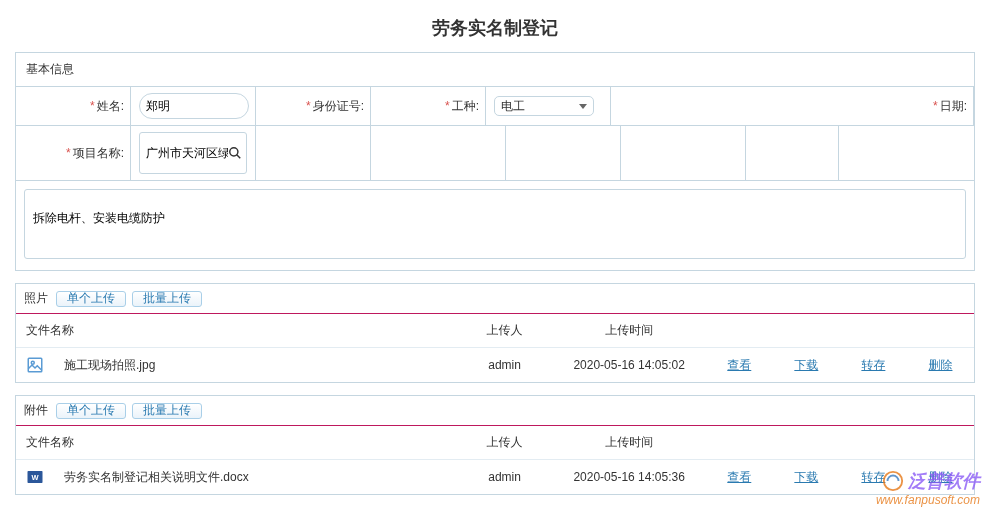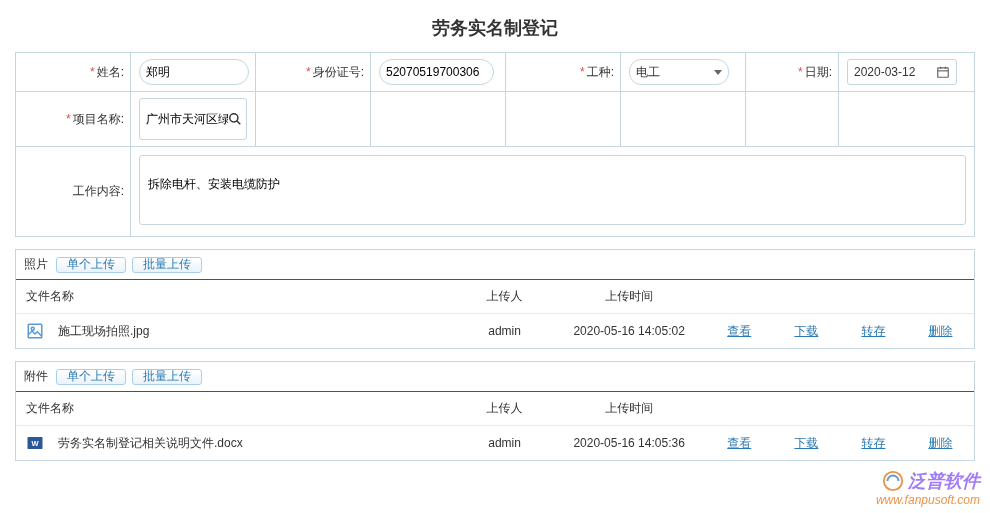--- a/index.html
+++ b/index.html
@@ -9,98 +9,85 @@
 .panel-header { padding: 8px 10px; font-size: 12px; border-bottom: 1px solid #c5d6e0; }
 .form-row { display: flex; border-bottom: 1px solid #c5d6e0; }
 .form-row:last-child { border-bottom: none; }
 .label-cell { display: flex; align-items: center; justify-content: flex-end; padding: 8px 6px; background: #fff; border-right: 1px solid #c5d6e0; }
 .field-cell { display: flex; align-items: center; padding: 6px 8px; border-right: 1px solid #c5d6e0; }
 .field-cell:last-child, .label-cell.nr { border-right: none; }
 .req { color: #d9534f; margin-right: 2px; }
 .text-input { width: 110px; height: 26px; border: 1px solid #c5d6e0; border-radius: 13px; padding: 0 6px; font-size: 12px; font-family: inherit; }
 .search-wrap { display: flex; align-items: center; width: 110px; height: 42px; border: 1px solid #c5d6e0; border-radius: 3px; padding: 0 4px 0 6px; }
 .search-wrap input { border: none; outline: none; width: 100%; font-size: 12px; font-family: inherit; }
-.select-wrap { display: flex; align-items: center; justify-content: space-between; width: 100px; height: 26px; border: 1px solid #c5d6e0; border-radius: 12px; padding: 0 6px; cursor: pointer; }
+.select-wrap { display: flex; align-items: center; justify-content: space-between; width: 100px; height: 20px; border: 1px solid #c5d6e0; border-radius: 5px; padding: 0 6px; cursor: pointer; }
 .date-wrap { display: flex; align-items: center; justify-content: space-between; width: 110px; height: 26px; border: 1px solid #c5d6e0; border-radius: 3px; padding: 0 6px; }
 .textarea-cell { flex: 1; padding: 8px; }
 textarea { width: 100%; height: 70px; border: 1px solid #c5d6e0; border-radius: 3px; padding: 20px 8px; font-size: 12px; font-family: inherit; resize: none; }
 .col-lbl { width: 115px; }
 .col-fld { width: 125px; }
 .col-lbl-sm { width: 115px; }
 .col-fld-med { width: 135px; }
 .col-date-lbl { flex: 1; }
 .col-date-fld { width: 135px; border-right: none !important; }
 .attach-panel { border: 1px solid #c5d6e0; margin-bottom: 12px; }
 .attach-header { display: flex; align-items: center; padding: 6px 8px; border-bottom: 1px solid #be185d; gap: 6px; }
 .attach-header .section-label { margin-right: 2px; }
 .btn { display: inline-flex; align-items: center; justify-content: center; height: 16px; padding: 4px 10px; border: 1px solid #a9cfe8; border-radius: 3px; background: linear-gradient(#fff, #eaf3fa); color: #2a7ab0; cursor: pointer; font-size: 12px; }
 .attach-table { width: 100%; border-collapse: collapse; }
 .attach-table th, .attach-table td { text-align: left; padding: 8px 10px; font-size: 12px; font-weight: normal; }
 .attach-table thead tr { border-bottom: 1px solid #c5d6e0; }
 .attach-table tbody tr td { border-top: 1px solid #e3ecf2; }
-.file-cell { display: flex; align-items: center; gap: 14px; }
+.file-cell { display: flex; align-items: center; gap: 20px; }
 .action-link { color: #2a7ab0; text-decoration: underline; cursor: pointer; }
 .icon-svg { flex-shrink: 0; }
 .caret-down { width: 0; height: 0; border-left: 4px solid transparent; border-right: 4px solid transparent; border-top: 5px solid #666; }
 .watermark { position: fixed; right: 10px; bottom: 6px; display: flex; flex-direction: column; align-items: flex-end; opacity: 0.8; pointer-events: none; }
 .watermark .brand { display: flex; align-items: center; gap: 4px; color: #8b5cf6; font-size: 18px; font-style: italic; font-weight: bold; }
 .watermark .url { color: #e67817; font-size: 12px; font-style: italic; }
 .c-center { text-align: center !important; }
 .w-file { width: 46%; }
 .w-up { width: 10%; }
 .w-time { width: 16%; }
 .w-act { width: 7%; }
 </style>
 </head>
 <body>
 
 <div class="page-title">劳务实名制登记</div>
 
 <div class="form-panel">
+  <div class="panel-header">基本信息</div>
 
   <div class="form-row">
     <div class="label-cell col-lbl">
         <span class="req">*</span>
         <span>姓名:</span>
       </div>
     <div class="field-cell col-fld">
       <input type="text" class="text-input" value="郑明" style="">
     </div>
     <div class="label-cell col-lbl-sm">
         <span class="req">*</span>
         <span>身份证号:</span>
       </div>
-    <div class="field-cell col-fld-med">
-      <input type="text" class="text-input" style="width: 115px;" value="52070519700306">
-    </div>
     <div class="label-cell col-lbl-sm">
         <span class="req">*</span>
         <span>工种:</span>
       </div>
     <div class="field-cell col-fld">
       <div class="select-wrap">
         <span>电工</span>
         <span class="caret-down"></span>
       </div>
     </div>
     <div class="label-cell col-date-lbl">
         <span class="req">*</span>
         <span>日期:</span>
       </div>
-    <div class="field-cell col-date-fld">
-      <div class="date-wrap">
-        <span>2020-03-12</span>
-        <svg class="icon-svg" width="14" height="14" viewBox="0 0 24 24" fill="none" stroke="#666" stroke-width="2">
-            <rect x="3" y="5" width="18" height="16" rx="1"></rect>
-            <line x1="3" y1="10" x2="21" y2="10"></line>
-            <line x1="8" y1="3" x2="8" y2="7"></line>
-            <line x1="16" y1="3" x2="16" y2="7"></line>
-          </svg>
-      </div>
-    </div>
   </div>
 
   <div class="form-row">
     <div class="label-cell col-lbl">
         <span class="req">*</span>
         <span>项目名称:</span>
       </div>
     <div class="field-cell col-fld">
       <div class="search-wrap">
         <input type="text" value="广州市天河区绿" style="">
@@ -112,23 +99,20 @@
     </div>
     <div class="label-cell col-lbl-sm"></div>
     <div class="field-cell col-fld-med"></div>
     <div class="label-cell col-lbl-sm"></div>
     <div class="field-cell col-fld"></div>
     <div class="label-cell col-date-lbl"></div>
     <div class="field-cell col-date-fld"></div>
   </div>
 
   <div class="form-row">
-    <div class="label-cell col-lbl">
-        <span>工作内容:</span>
-      </div>
     <div class="textarea-cell">
       <textarea style="">拆除电杆、安装电缆防护</textarea>
     </div>
   </div>
 </div>
 
 <div class="attach-panel">
   <div class="attach-header">
     <span class="section-label">照片</span>
     <span class="btn">单个上传</span>

